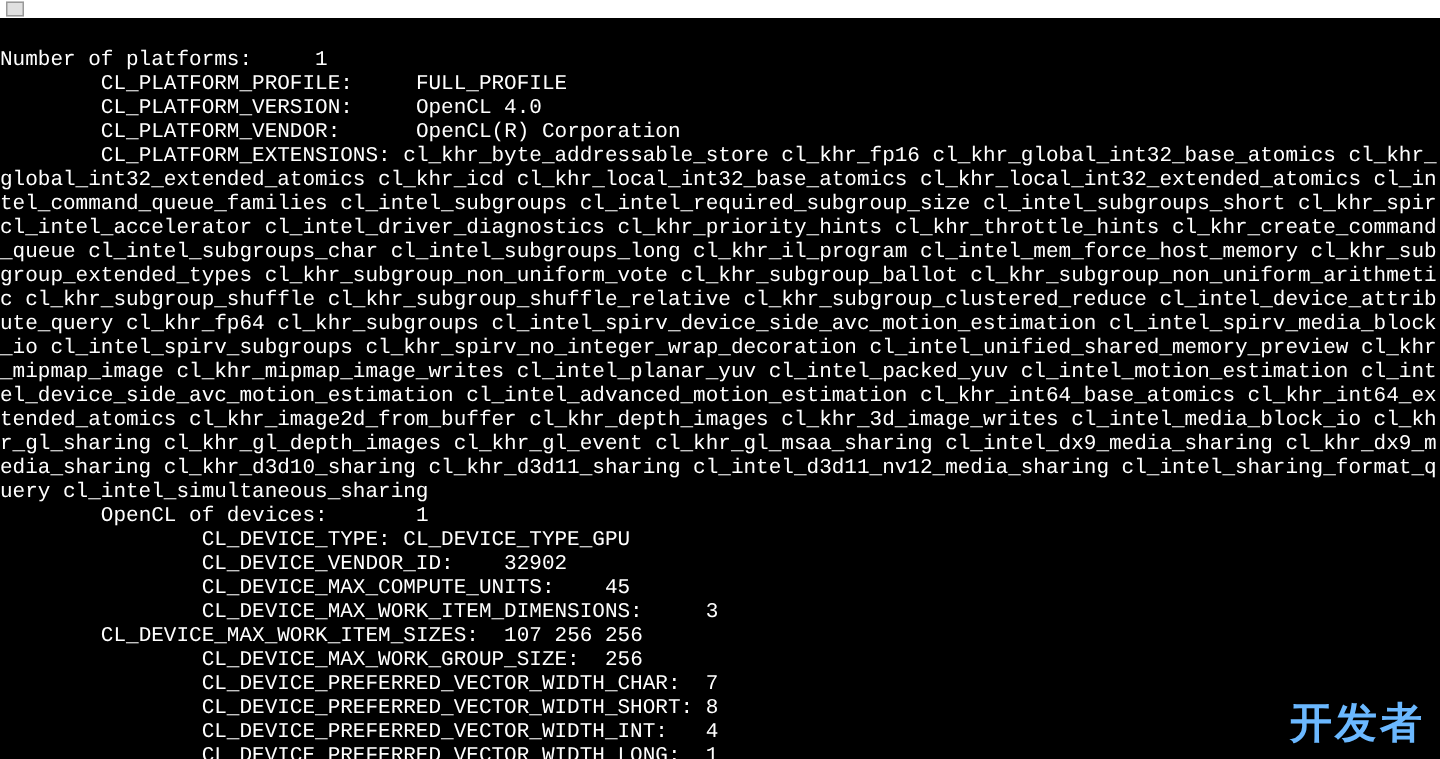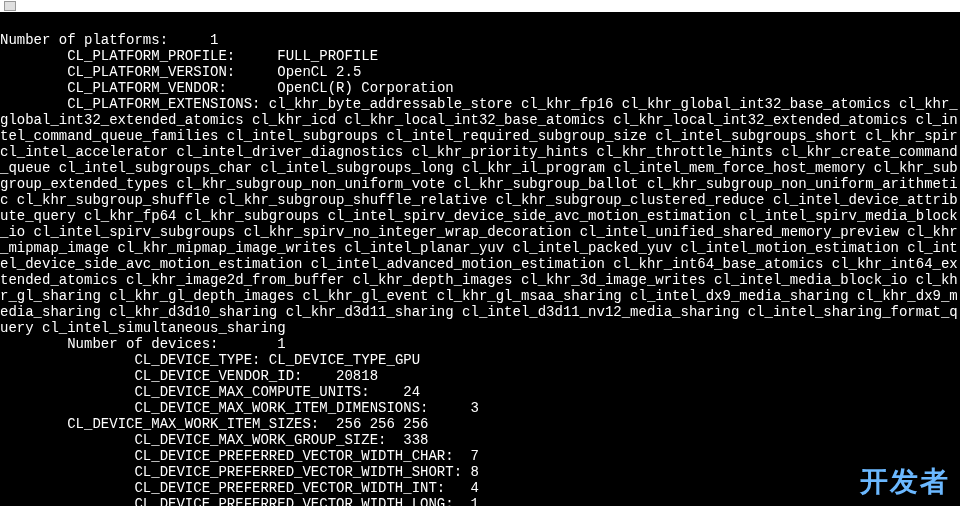--- a/index.html
+++ b/index.html
@@ -73,30 +73,30 @@
 <body>
 
 <div class="title-bar">
   <div class="title-icon"></div>
   <span></span>
 </div>
 
 <div class="console">
 <span class="line"><span>Number of platforms:</span>     <span>1</span>
 </span><span class="line">        <span>CL_PLATFORM_PROFILE:</span>     <span>FULL_PROFILE</span>
-</span><span class="line">        <span>CL_PLATFORM_VERSION:</span>     <span>OpenCL 2.5</span>
+</span><span class="line">        <span>CL_PLATFORM_VERSION:</span>     <span>OpenCL 4.0</span>
 </span><span class="line">        <span>CL_PLATFORM_VENDOR:</span>      <span>OpenCL(R) Corporation</span>
 </span><span class="wrap-block">        <span>CL_PLATFORM_EXTENSIONS:</span> <span>cl_khr_byte_addressable_store cl_khr_fp16 cl_khr_global_int32_base_atomics cl_khr_global_int32_extended_atomics cl_khr_icd cl_khr_local_int32_base_atomics cl_khr_local_int32_extended_atomics cl_intel_command_queue_families cl_intel_subgroups cl_intel_required_subgroup_size cl_intel_subgroups_short cl_khr_spir cl_intel_accelerator cl_intel_driver_diagnostics cl_khr_priority_hints cl_khr_throttle_hints cl_khr_create_command_queue cl_intel_subgroups_char cl_intel_subgroups_long cl_khr_il_program cl_intel_mem_force_host_memory cl_khr_subgroup_extended_types cl_khr_subgroup_non_uniform_vote cl_khr_subgroup_ballot cl_khr_subgroup_non_uniform_arithmetic cl_khr_subgroup_shuffle cl_khr_subgroup_shuffle_relative cl_khr_subgroup_clustered_reduce cl_intel_device_attribute_query cl_khr_fp64 cl_khr_subgroups cl_intel_spirv_device_side_avc_motion_estimation cl_intel_spirv_media_block_io cl_intel_spirv_subgroups cl_khr_spirv_no_integer_wrap_decoration cl_intel_unified_shared_memory_preview cl_khr_mipmap_image cl_khr_mipmap_image_writes cl_intel_planar_yuv cl_intel_packed_yuv cl_intel_motion_estimation cl_intel_device_side_avc_motion_estimation cl_intel_advanced_motion_estimation cl_khr_int64_base_atomics cl_khr_int64_extended_atomics cl_khr_image2d_from_buffer cl_khr_depth_images cl_khr_3d_image_writes cl_intel_media_block_io cl_khr_gl_sharing cl_khr_gl_depth_images cl_khr_gl_event cl_khr_gl_msaa_sharing cl_intel_dx9_media_sharing cl_khr_dx9_media_sharing cl_khr_d3d10_sharing cl_khr_d3d11_sharing cl_intel_d3d11_nv12_media_sharing cl_intel_sharing_format_query cl_intel_simultaneous_sharing</span>
-</span><span class="line">        <span>Number of devices:</span>       <span>1</span>
+</span><span class="line">        <span>OpenCL of devices:</span>       <span>1</span>
 </span><span class="line">                <span>CL_DEVICE_TYPE:</span> <span>CL_DEVICE_TYPE_GPU</span>
-</span><span class="line">                <span>CL_DEVICE_VENDOR_ID:</span>    <span>20818</span>
-</span><span class="line">                <span>CL_DEVICE_MAX_COMPUTE_UNITS:</span>    <span>24</span>
+</span><span class="line">                <span>CL_DEVICE_VENDOR_ID:</span>    <span>32902</span>
+</span><span class="line">                <span>CL_DEVICE_MAX_COMPUTE_UNITS:</span>    <span>45</span>
 </span><span class="line">                <span>CL_DEVICE_MAX_WORK_ITEM_DIMENSIONS:</span>     <span>3</span>
-</span><span class="line">        <span>CL_DEVICE_MAX_WORK_ITEM_SIZES:</span>  <span>256 256 256</span>
-</span><span class="line">                <span>CL_DEVICE_MAX_WORK_GROUP_SIZE:</span>  <span>338</span>
+</span><span class="line">        <span>CL_DEVICE_MAX_WORK_ITEM_SIZES:</span>  <span>107 256 256</span>
+</span><span class="line">                <span>CL_DEVICE_MAX_WORK_GROUP_SIZE:</span>  <span>256</span>
 </span><span class="line">                <span>CL_DEVICE_PREFERRED_VECTOR_WIDTH_CHAR:</span>  <span>7</span>
 </span><span class="line">                <span>CL_DEVICE_PREFERRED_VECTOR_WIDTH_SHORT:</span> <span>8</span>
 </span><span class="line">                <span>CL_DEVICE_PREFERRED_VECTOR_WIDTH_INT:</span>   <span>4</span>
 </span><span class="line">                <span>CL_DEVICE_PREFERRED_VECTOR_WIDTH_LONG:</span>  <span>1</span>
 </span>
 </div>
 
 <div class="watermark">
   <div class="wm-top">开发者</div>
 </div>

